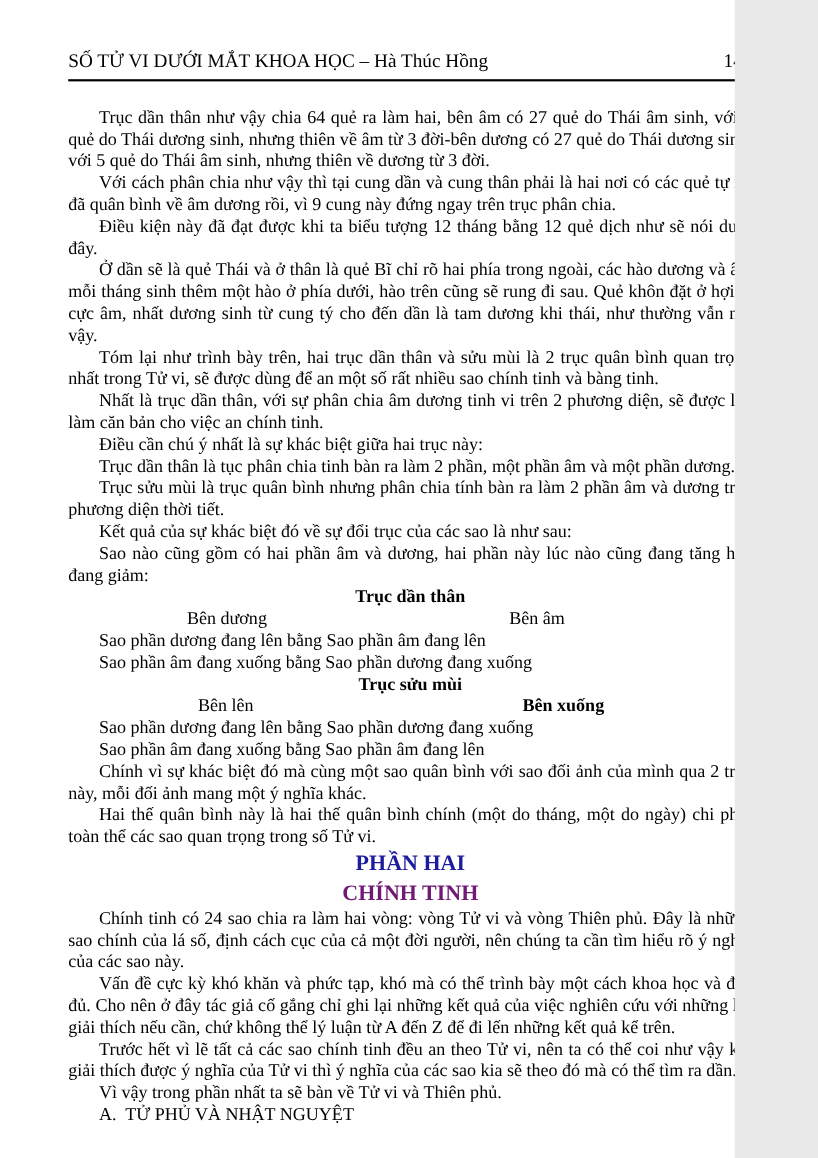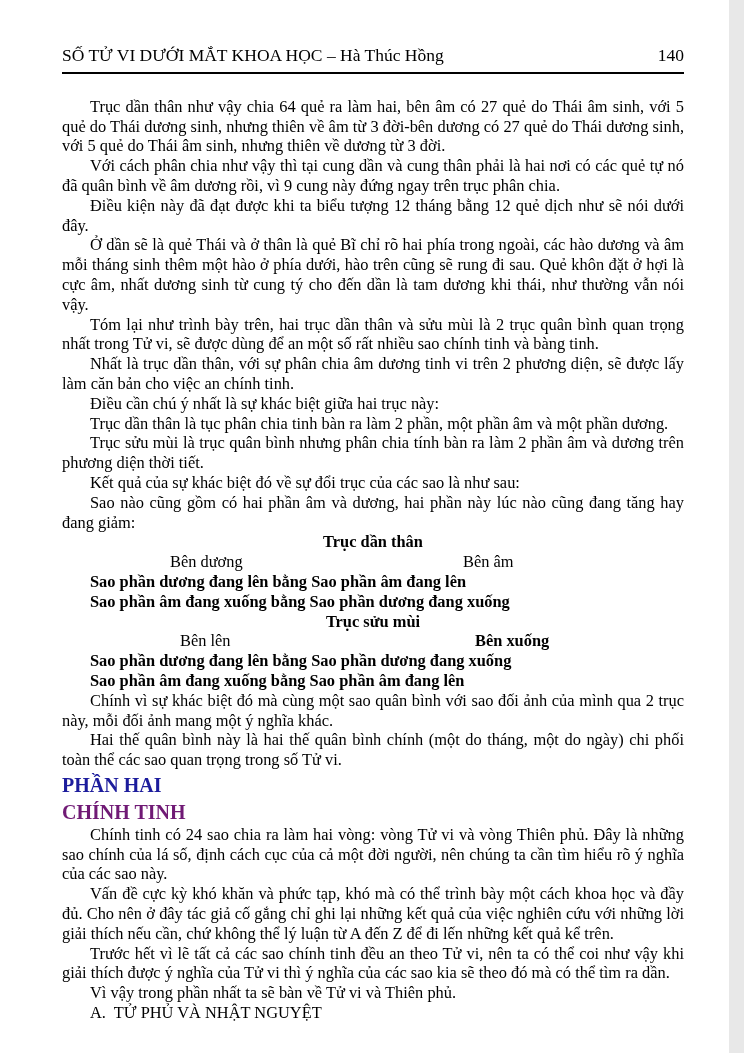--- a/index.html
+++ b/index.html
@@ -1,18 +1,18 @@
 <!DOCTYPE html>
 <html><head>
 <meta charset="utf-8">
 <style>
   html, body { margin: 0; padding: 0; background: #e8e8e8; }
   .page {
     position: relative;
-    width: 729px;
+    width: 668px;
     height: 1053px;
     background: #ffffff;
     font-family: "Liberation Serif", "DejaVu Serif", serif;
     font-size: 16.4px;
     line-height: 19.8px;
     color: #000000;
     overflow: hidden;
   }
   .content {
     position: absolute;
@@ -30,34 +30,34 @@
   }
   .body-text { margin-top: 23px; }
   p.para {
     margin: 0;
     text-align: justify;
     text-indent: 28px;
   }
   .plain-line {
     margin: 0;
     padding-left: 28px;
-    font-weight: bold;
   }
   .center-line {
     margin: 0;
     text-align: center;
     font-weight: bold;
   }
   .two-col { position: relative; height: 19.8px; }
   .two-col .col-left  { position: absolute; left: 108px; white-space: nowrap; }
   .two-col .col-right { position: absolute; left: 401px; white-space: nowrap; }
   .two-col.second .col-left  { left: 118px; }
   .two-col.second .col-right { left: 413px; font-weight: bold; }
   .section-heading {
     margin: 3px 0 0 0;
+    text-align: center;
     font-weight: bold;
     font-size: 20px;
     line-height: 24.5px;
   }
   .subsection-line {
     margin: 0;
     padding-left: 28px;
     white-space: pre-wrap;
   }
 </style>

